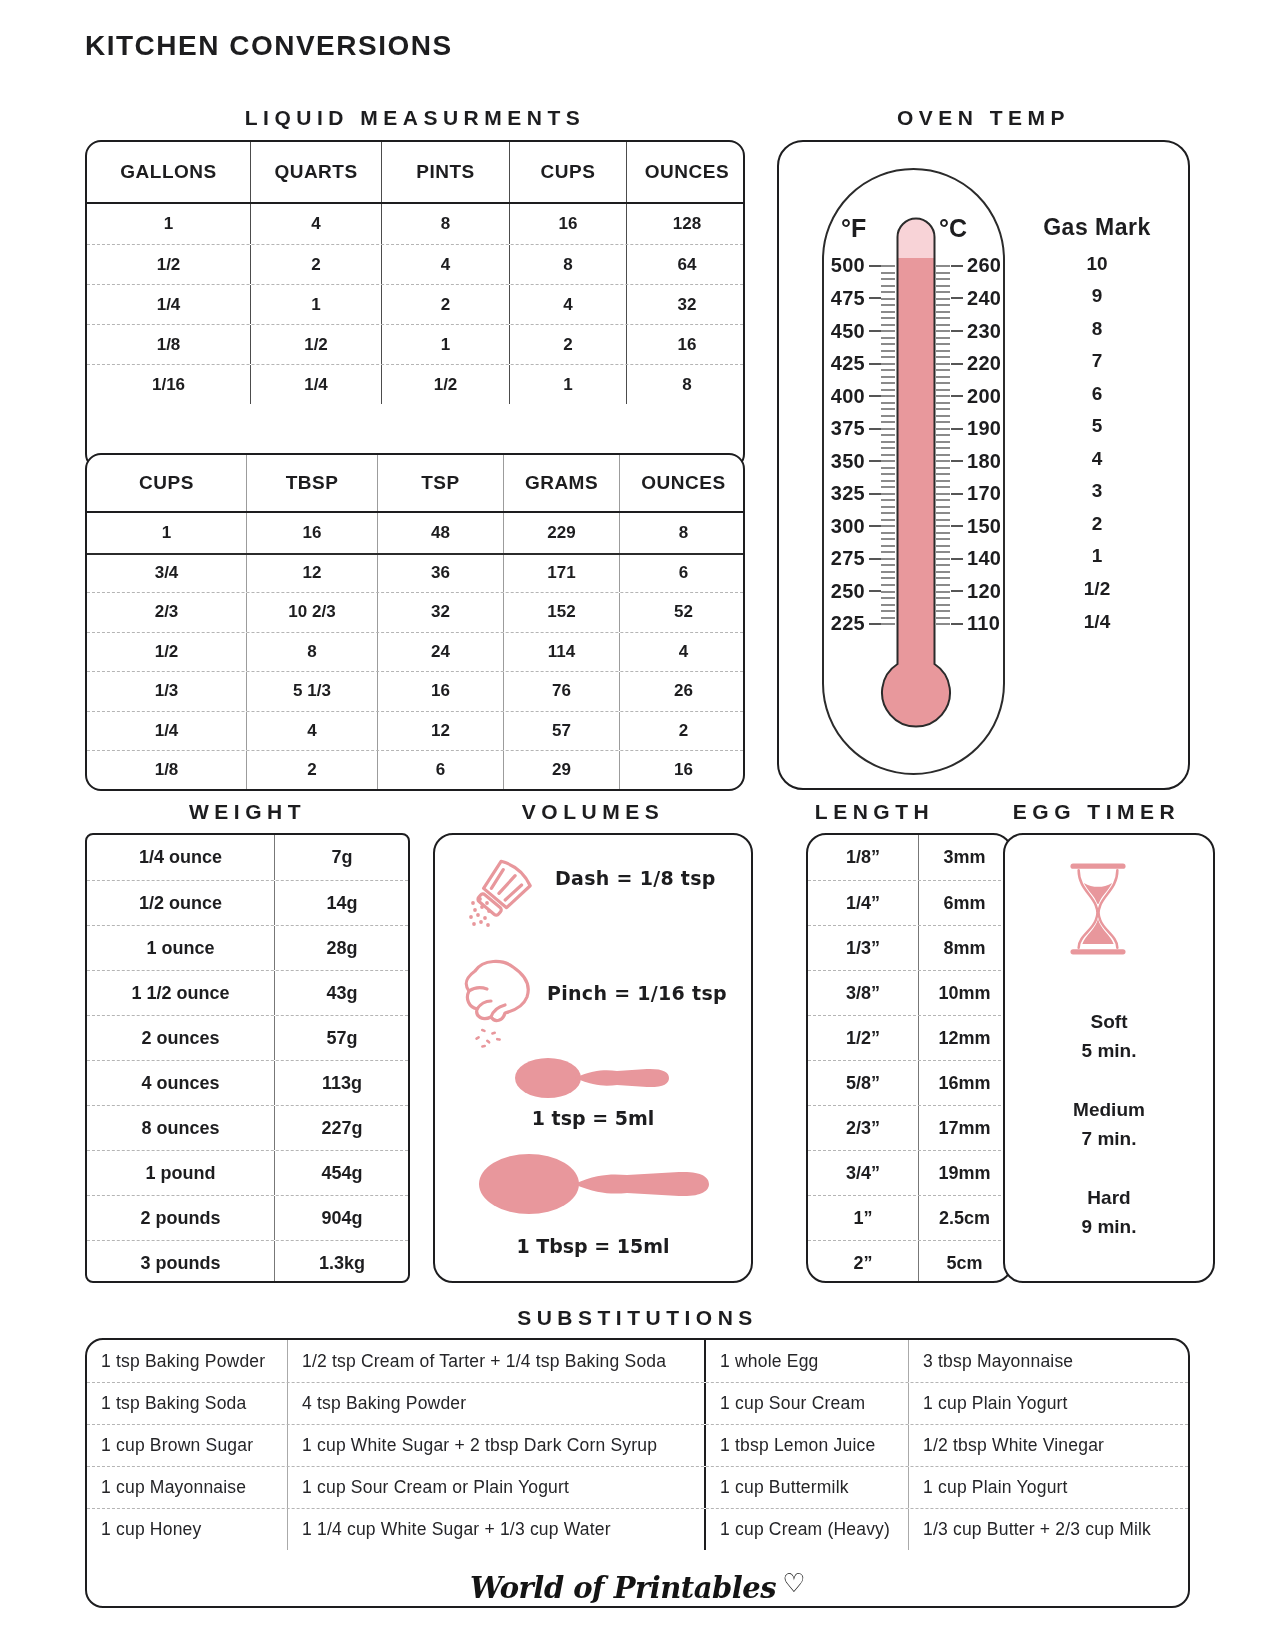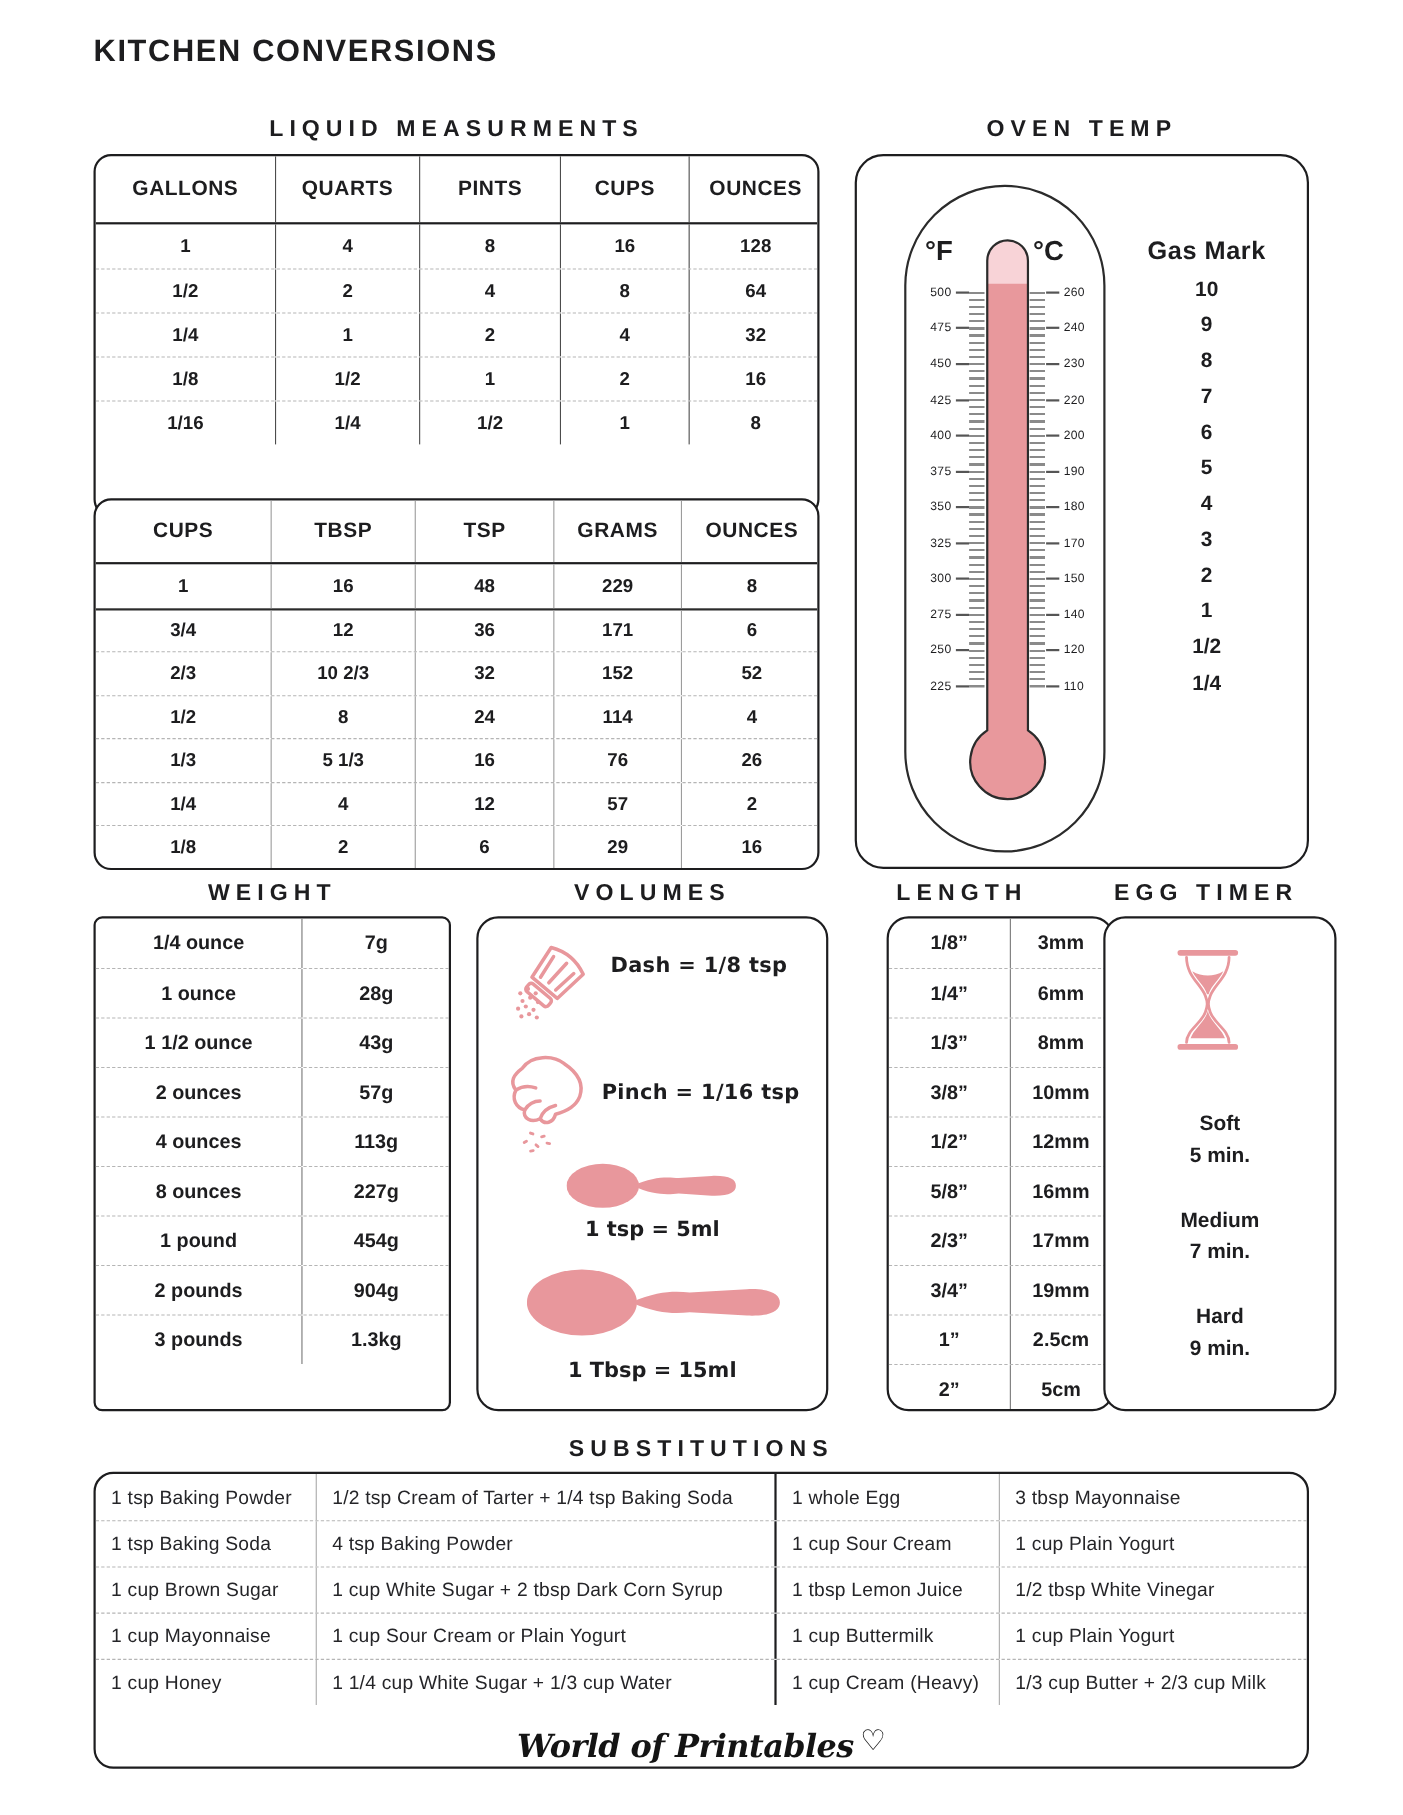--- a/index.html
+++ b/index.html
@@ -77,21 +77,21 @@
   }
   .unit-label { position:absolute; font-size:25px; font-weight:700; }
   .f-unit { left:17px; top:44px; }
   .c-unit { left:115px; top:44px; }
   .thermo-svg { position:absolute; left:52px; top:46px; }
   .ticks { position:absolute; top:95px; height:360px; width:14px;
     background:repeating-linear-gradient(to bottom, #8a8a8a 0 2px, transparent 2px 6.51px); }
   .ticks-left { left:57px; }
   .ticks-right { left:112px; }
   .scale { position:absolute; top:79.7px; width:56px; }
-  .scale .li { height:32.54px; display:flex; align-items:center; font-size:11px; font-weight:400; letter-spacing:.3px; }
+  .scale .li { height:32.54px; display:flex; align-items:center; font-size:20px; font-weight:700; letter-spacing:.3px; }
   .f-scale { left:1px; }
   .f-scale .li { justify-content:flex-end; }
   .f-scale .li::after { content:""; width:12px; height:2px; background:#555; margin-left:4px; }
   .c-scale { left:127px; }
   .c-scale .li { justify-content:flex-start; }
   .c-scale .li::before { content:""; width:12px; height:2px; background:#555; margin-right:4px; }
   .gas-label { position:absolute; left:248px; top:72px; width:140px; text-align:center;
     font-size:23px; font-weight:700; letter-spacing:.5px; }
   .gas-scale { position:absolute; left:248px; top:105.4px; width:140px; }
   .gas-scale .li { height:32.54px; display:flex; align-items:center; justify-content:center;
@@ -304,20 +304,24 @@
       </div>
   </div>
 
   <div class="box weight-box">
     <div class="tbody">
         <div class="tr">
           <div class="td">1/4 ounce</div>
           <div class="td">7g</div>
         </div>
         <div class="tr">
+          <div class="td">1/2 ounce</div>
+          <div class="td">14g</div>
+        </div>
+        <div class="tr">
           <div class="td">1 ounce</div>
           <div class="td">28g</div>
         </div>
         <div class="tr">
           <div class="td">1 1/2 ounce</div>
           <div class="td">43g</div>
         </div>
         <div class="tr">
           <div class="td">2 ounces</div>
           <div class="td">57g</div>

